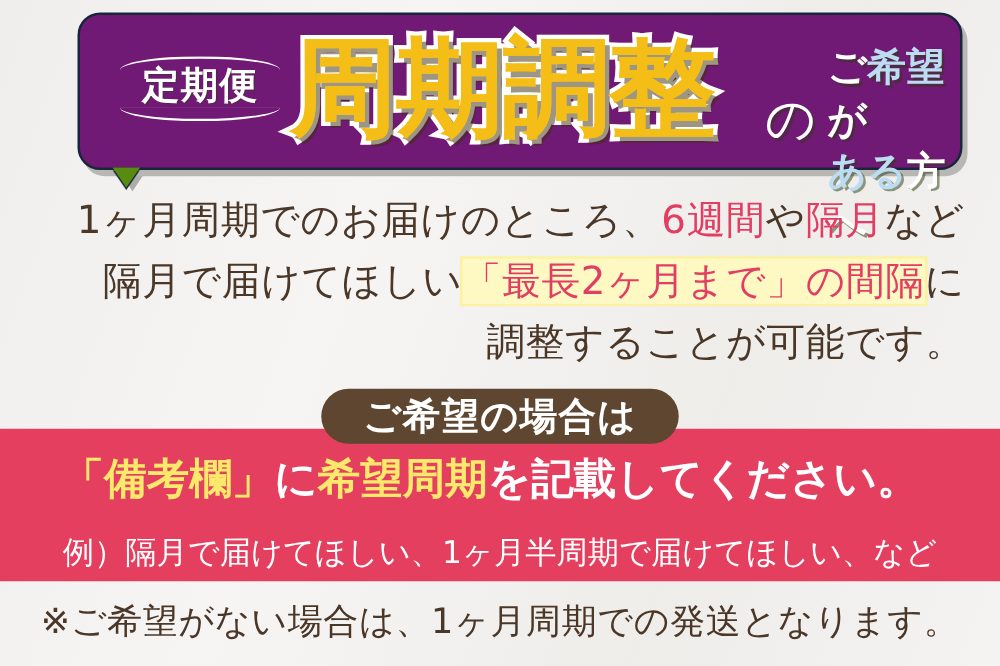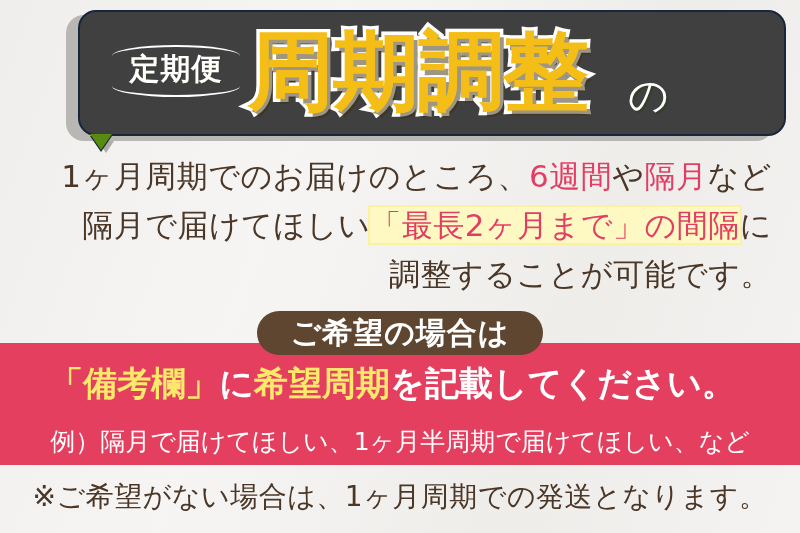--- a/index.html
+++ b/index.html
@@ -11,22 +11,22 @@
   }
   #stage{position:relative;width:800px;height:533px;}
 
   
   .hdr-wrap{position:absolute;left:62px;top:10px;width:708px;height:126px;}
   .hdr-shadow{
     position:absolute;left:4px;top:5px;width:708px;height:126px;
     background:#b9b7b4;border-radius:18px;filter:blur(0.5px);
   }
   .hdr{
-    position:absolute;left:16px;top:0;width:708px;height:126px;
-    background:#404040;border:2px solid #17263b;border-radius:18px;
+    position:absolute;left:0;top:0;width:708px;height:126px;
+    background:#701a75;border:2px solid #17263b;border-radius:18px;
     box-sizing:border-box;overflow:visible;
   }
   .hdr-tail{
     position:absolute;left:28px;top:124px;width:0;height:0;
     border-left:11px solid transparent;border-right:11px solid transparent;
     border-top:16px solid #578C10;
     filter:drop-shadow(0 2px 0 #17263b);
   }
   .hdr-tail-sh{
     position:absolute;left:34px;top:128px;width:0;height:0;
@@ -131,20 +131,24 @@
         <span class="wave"></span>
         <span class="txt">定期便</span>
         <span class="wave bot"></span>
       </div>
 
       <div class="big">周期調整</div>
       <div class="big-layer">周期調整</div>
 
       <div class="no">の</div>
 
+      <div class="wish">
+        <span class="w-white">ご</span><span class="w-blue">希望</span><span class="w-white">が</span><br>
+        <span class="w-blue">ある</span><span class="w-white">方</span><span class="w-white">へ</span>
+      </div>
     </div>
     <div class="hdr-tail-sh"></div>
     <div class="hdr-tail"></div>
   </div>
 
   <div class="body-p">
     <span>1ヶ月周期でのお届けのところ、</span><span class="pink">6週間</span><span>や</span><span class="pink">隔月</span><span>など</span><br>
     <span>隔月で届けてほしい</span><span class="pink mark">「最長2ヶ月まで」の間隔</span><span>に</span><br>
     <span>調整することが可能です。</span>
   </div>

